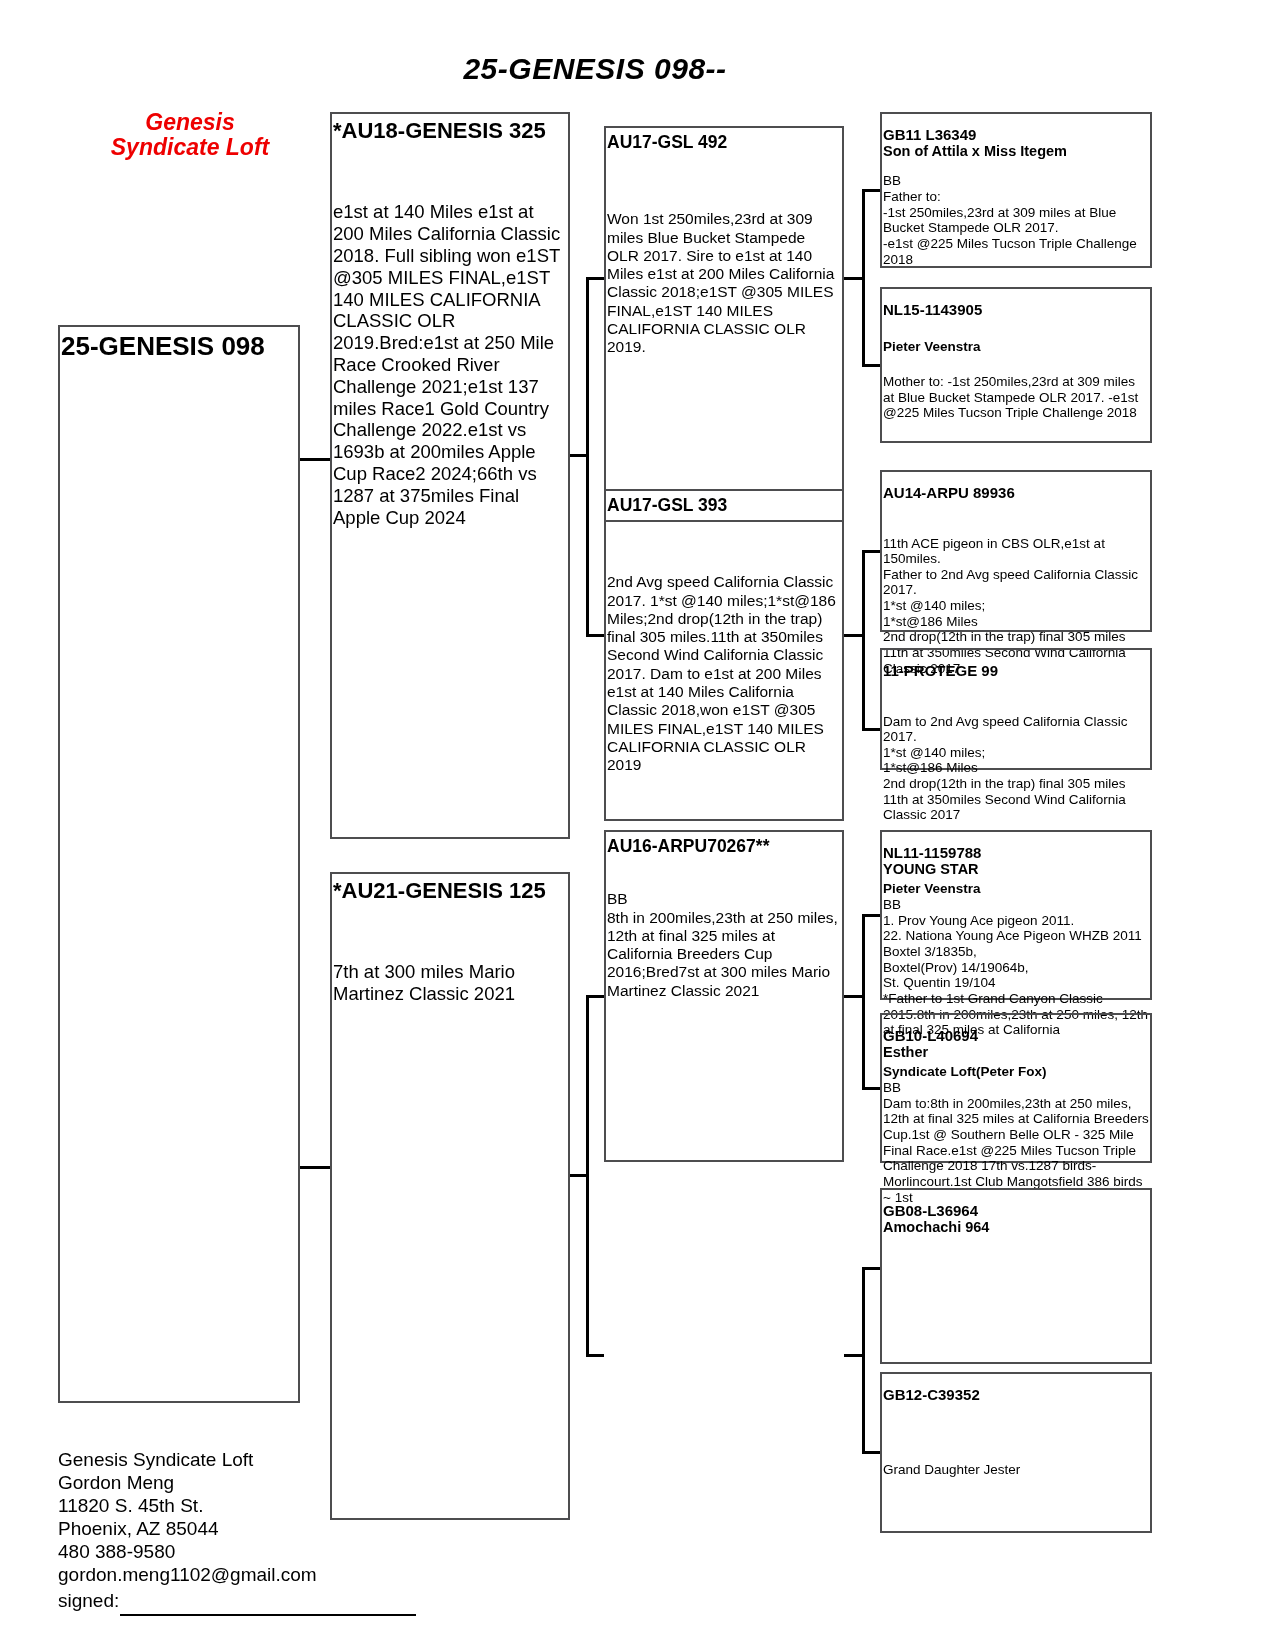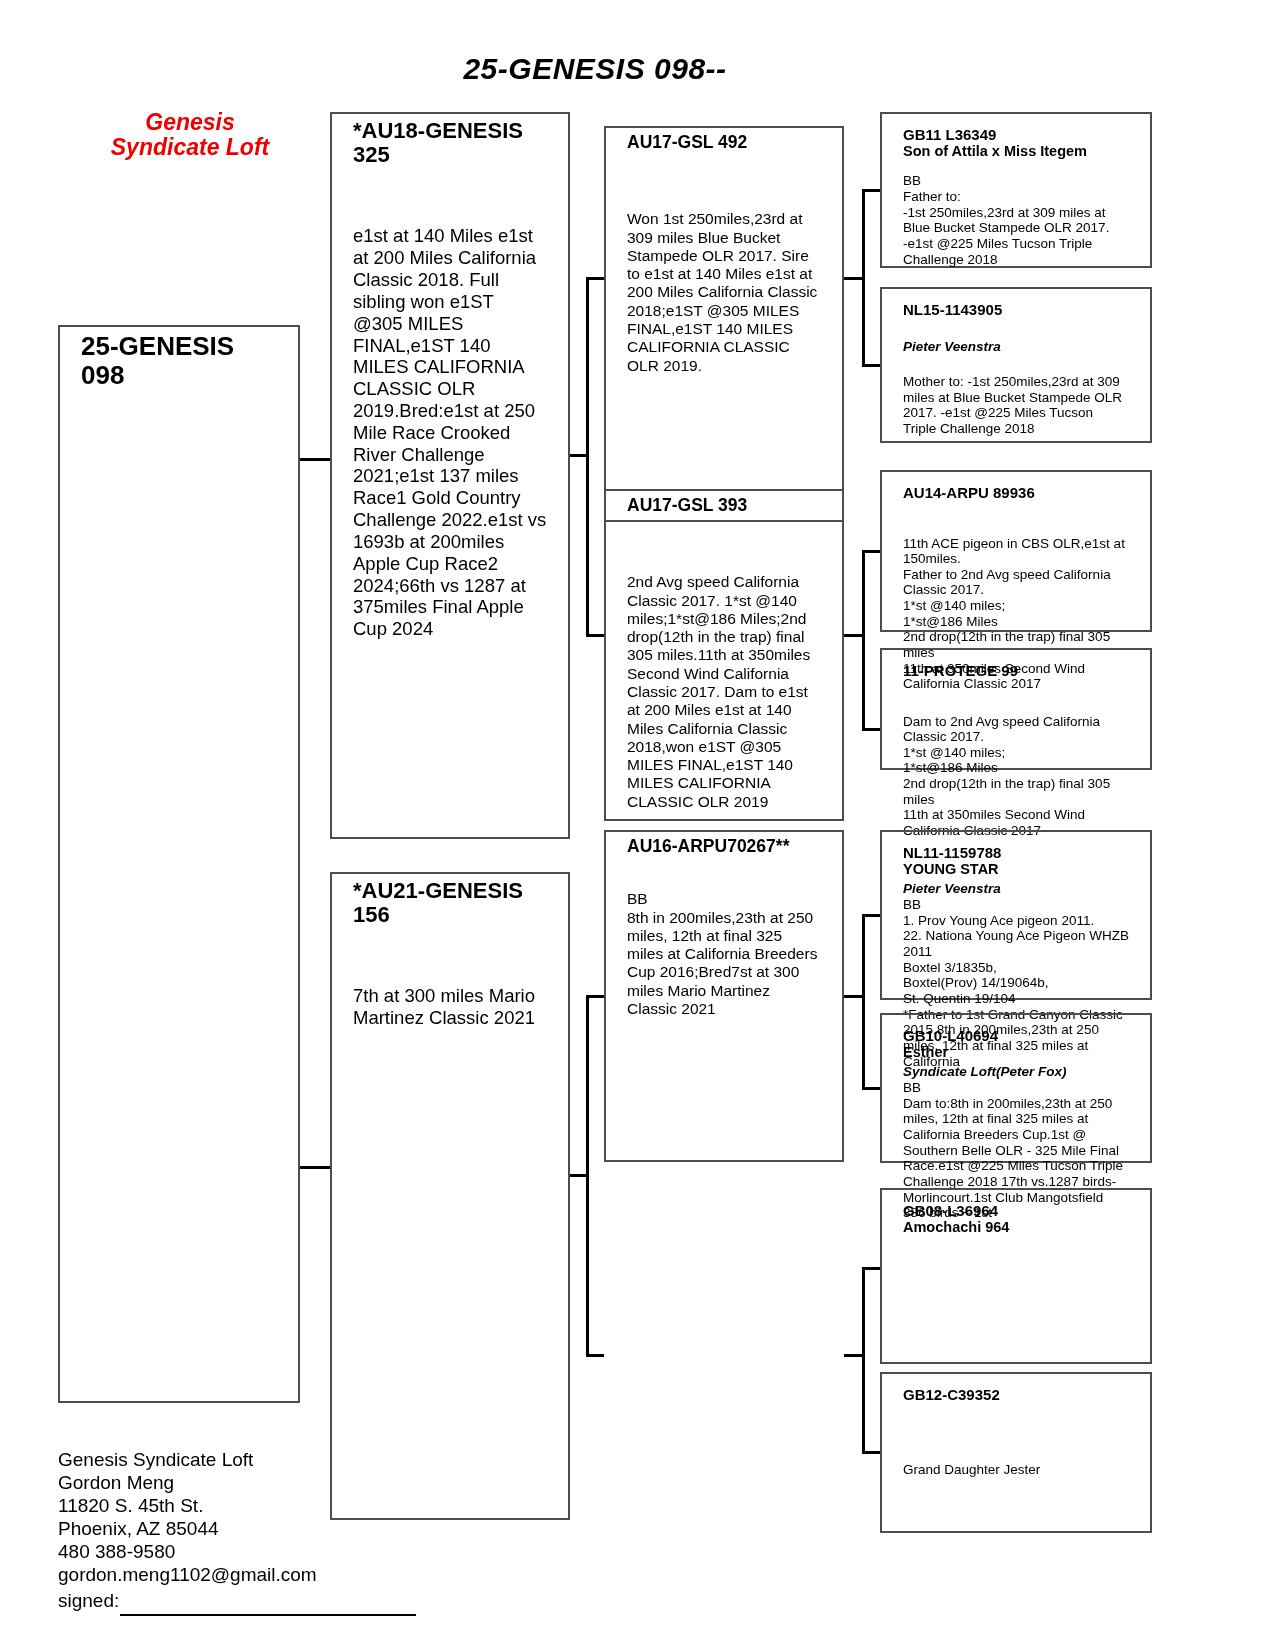--- a/index.html
+++ b/index.html
@@ -2,25 +2,25 @@
 <html><head>
 <meta charset="utf-8">
 <style>
   html,body{margin:0;padding:0;background:#ffffff;}
   .page{position:relative;width:1275px;height:1650px;background:#fff;
         font-family:"Liberation Sans",sans-serif;color:#000;overflow:hidden;}
   .title{position:absolute;left:0;top:52px;width:1190px;text-align:center;
          font-size:30px;font-weight:bold;font-style:italic;letter-spacing:.5px;}
   .loft{position:absolute;left:40px;top:110px;width:300px;text-align:center;
         font-weight:bold;font-style:italic;font-size:23px;line-height:1.1;}
-  .box{position:absolute;border:2px solid #4d4d4f;padding:5px 21px;
+  .box{position:absolute;border:2px solid #4d4d4f;padding:5px 1px;
        box-sizing:border-box;background:transparent;overflow:visible;}
   .hdr{font-weight:bold;line-height:1.1;}
   .hdr2{font-weight:bold;line-height:1.1;}
-  .sub{font-weight:bold;font-style:italic;}
+  .sub{font-weight:bold;}
   .body{white-space:pre-line;}
   .g1 .hdr{font-size:26px;}
   .g2 .hdr{font-size:22px;}
   .g3 .hdr{font-size:17.5px;}
   .g4 .hdr{font-size:15px;margin-top:8px;}
   .g4 .hdr2{font-size:14.5px;}
   .g2 .body{font-size:18.5px;line-height:1.18;}
   .g3 .body,.g3 .sub{font-size:15.5px;line-height:1.18;}
   .g4 .body,.g4 .sub{font-size:13.5px;line-height:1.16;}
   .gap-xs{margin-top:4px;}
@@ -48,21 +48,21 @@
   <div class="box g1" style="left:58px;top:325px;width:242px;height:1078px">
     <div class="hdr">25-GENESIS 098</div>
   </div>
 
   <div class="box g2" style="left:330px;top:112px;width:240px;height:727px">
     <div class="hdr">*AU18-GENESIS 325</div>
     <div class="body gap-xl">e1st at 140 Miles e1st at 200 Miles California Classic 2018. Full sibling won e1ST @305 MILES FINAL,e1ST 140 MILES CALIFORNIA CLASSIC OLR 2019.Bred:e1st at 250 Mile Race Crooked River Challenge 2021;e1st 137 miles Race1 Gold Country Challenge 2022.e1st vs 1693b at 200miles Apple Cup Race2 2024;66th vs 1287 at 375miles Final Apple Cup 2024</div>
   </div>
 
   <div class="box g2" style="left:330px;top:872px;width:240px;height:648px">
-    <div class="hdr">*AU21-GENESIS 156</div>
+    <div class="hdr">*AU21-GENESIS 125</div>
     <div class="body gap-xl">7th at 300 miles Mario Martinez Classic 2021</div>
   </div>
 
   <div class="box g3" style="left:604px;top:126px;width:240px;height:396px">
     <div class="hdr">AU17-GSL 492</div>
     <div class="body gap-xl">Won 1st 250miles,23rd at 309 miles Blue Bucket Stampede OLR 2017. Sire to e1st at 140 Miles e1st at 200 Miles California Classic 2018;e1ST @305 MILES FINAL,e1ST 140 MILES CALIFORNIA CLASSIC OLR 2019.</div>
   </div>
 
   <div class="box g3" style="left:604px;top:489px;width:240px;height:332px">
     <div class="hdr">AU17-GSL 393</div>

